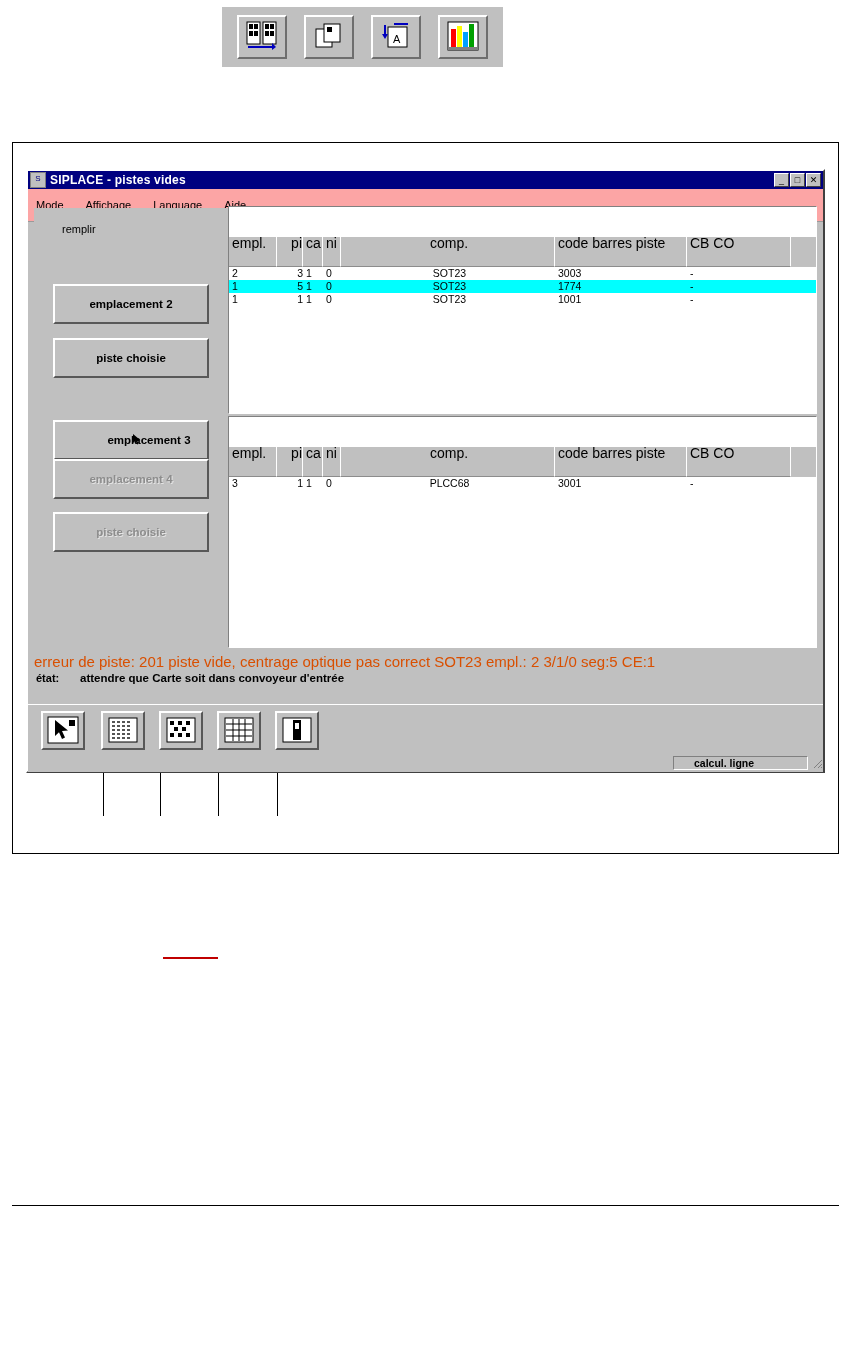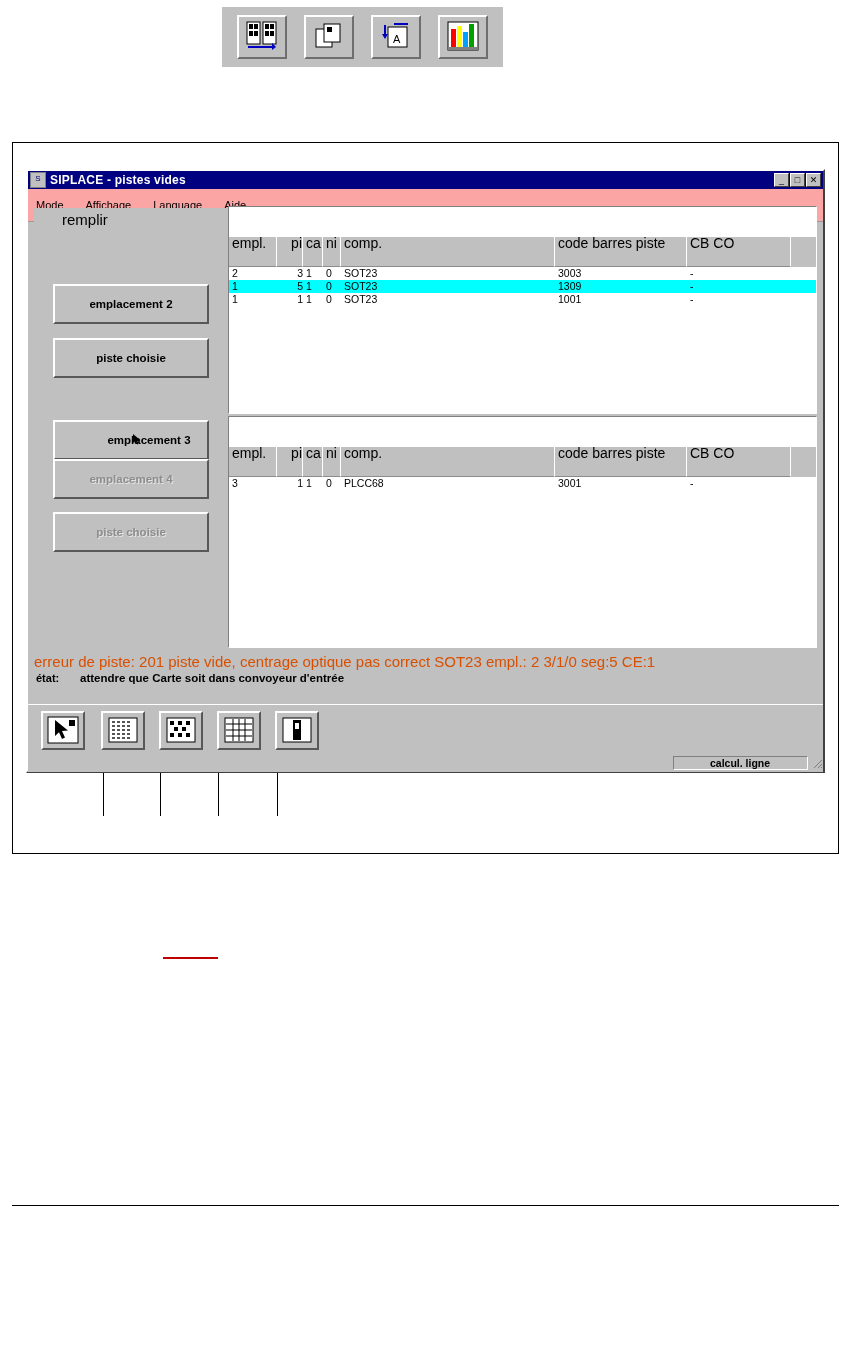--- a/index.html
+++ b/index.html
@@ -143,22 +143,22 @@
     position: absolute;
     left: 6px;
     top: 0;
     width: 194px;
     height: 440px;
     background: #c0c0c0;
   }
   #left-label {
     position: absolute;
     left: 28px;
-    top: 3px;
-    font-size: 15px;
+    top: 15px;
+    font-size: 11px;
   }
   .slot-btn {
     position: absolute;
     left: 19px;
     width: 156px;
     height: 40px;
     background: #c0c0c0;
     border-top: 2px solid #ffffff;
     border-left: 2px solid #ffffff;
     border-right: 2px solid #585858;
@@ -222,21 +222,21 @@
   .grid-row .cell {
     box-sizing: border-box;
     padding-left: 3px;
     overflow: hidden;
     white-space: nowrap;
   }
   .c-empl { width: 48px; }
   .c-pi   { width: 26px; text-align: right; }
   .c-ca   { width: 20px; }
   .c-ni   { width: 18px; }
-  .c-comp { width: 214px; }
+  .c-comp { width: 214px; text-align: center; }
   .c-code { width: 132px; }
   .c-cbco { width: 104px; }
 
   
   #msg-area {
     position: absolute;
     left: 6px;
     top: 444px;
     width: 783px;
     height: 50px;
@@ -297,21 +297,21 @@
     width: 135px;
     height: 14px;
     background: #c0c0c0;
     border-top: 1px solid #808080;
     border-left: 1px solid #808080;
     border-right: 1px solid #ffffff;
     border-bottom: 1px solid #ffffff;
     font-size: 10.5px;
     font-weight: bold;
     line-height: 13px;
-    padding-left: 36px;
+    padding-left: 20px;
     box-sizing: border-box;
   }
   #status-corner {
     position: absolute;
     left: 782px;
     top: 51px;
     width: 13px;
     height: 14px;
   }
 
@@ -458,21 +458,21 @@
           <div class="cell c-code">3003</div>
           <div class="cell c-cbco">-</div>
         </div>
 
         <div class="grid-row selected">
           <div class="cell c-empl">1</div>
           <div class="cell c-pi">5</div>
           <div class="cell c-ca">1</div>
           <div class="cell c-ni">0</div>
           <div class="cell c-comp">SOT23</div>
-          <div class="cell c-code">1309</div>
+          <div class="cell c-code">1774</div>
           <div class="cell c-cbco">-</div>
         </div>
 
         <div class="grid-row">
           <div class="cell c-empl">1</div>
           <div class="cell c-pi">1</div>
           <div class="cell c-ca">1</div>
           <div class="cell c-ni">0</div>
           <div class="cell c-comp">SOT23</div>
           <div class="cell c-code">1001</div>

